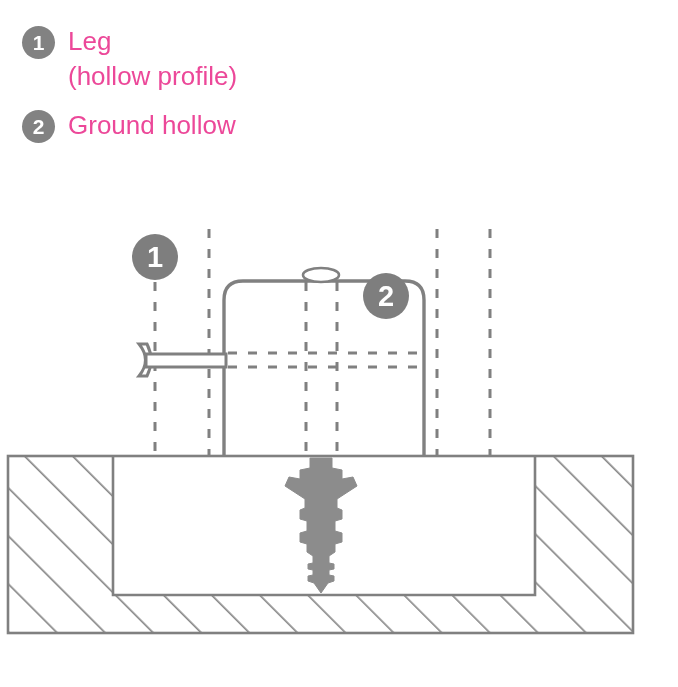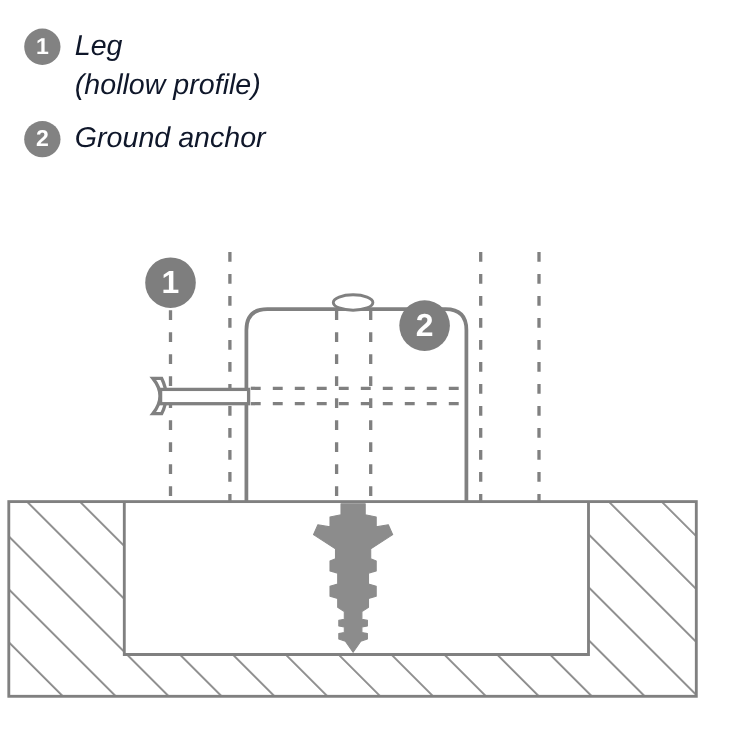--- a/index.html
+++ b/index.html
@@ -41,25 +41,24 @@
     background: #828282;
     color: #ffffff;
     font-size: 21px;
     font-weight: bold;
     line-height: 33px;
     text-align: center;
     margin-top: 2px;
   }
   .legend-text {
     margin-left: 13px;
-    color: #0f172a;
+    color: #ec4899;
     font-size: 26px;
     line-height: 35px;
     white-space: pre-line;
-    font-style: italic;
   }
   
   #diagram {
     position: absolute;
     left: 0;
     top: 0;
     width: 678px;
     height: 687px;
   }
   .diagram-badge {
@@ -85,21 +84,21 @@
   <div class="legend">
 
     <div class="legend-row">
       <div class="legend-badge">1</div>
       <div class="legend-text">Leg
 (hollow profile)</div>
     </div>
 
     <div class="legend-row">
       <div class="legend-badge">2</div>
-      <div class="legend-text">Ground anchor</div>
+      <div class="legend-text">Ground hollow</div>
     </div>
 
   </div>
 
   <svg id="diagram" viewBox="0 0 678 687">
     <defs>
 
       <pattern id="hatch" width="34" height="34" patternUnits="userSpaceOnUse" patternTransform="rotate(-45 0 0)">
         <line x1="0" y1="0" x2="0" y2="34" stroke="#8a8a8a" stroke-width="3.4"></line>
       </pattern>

